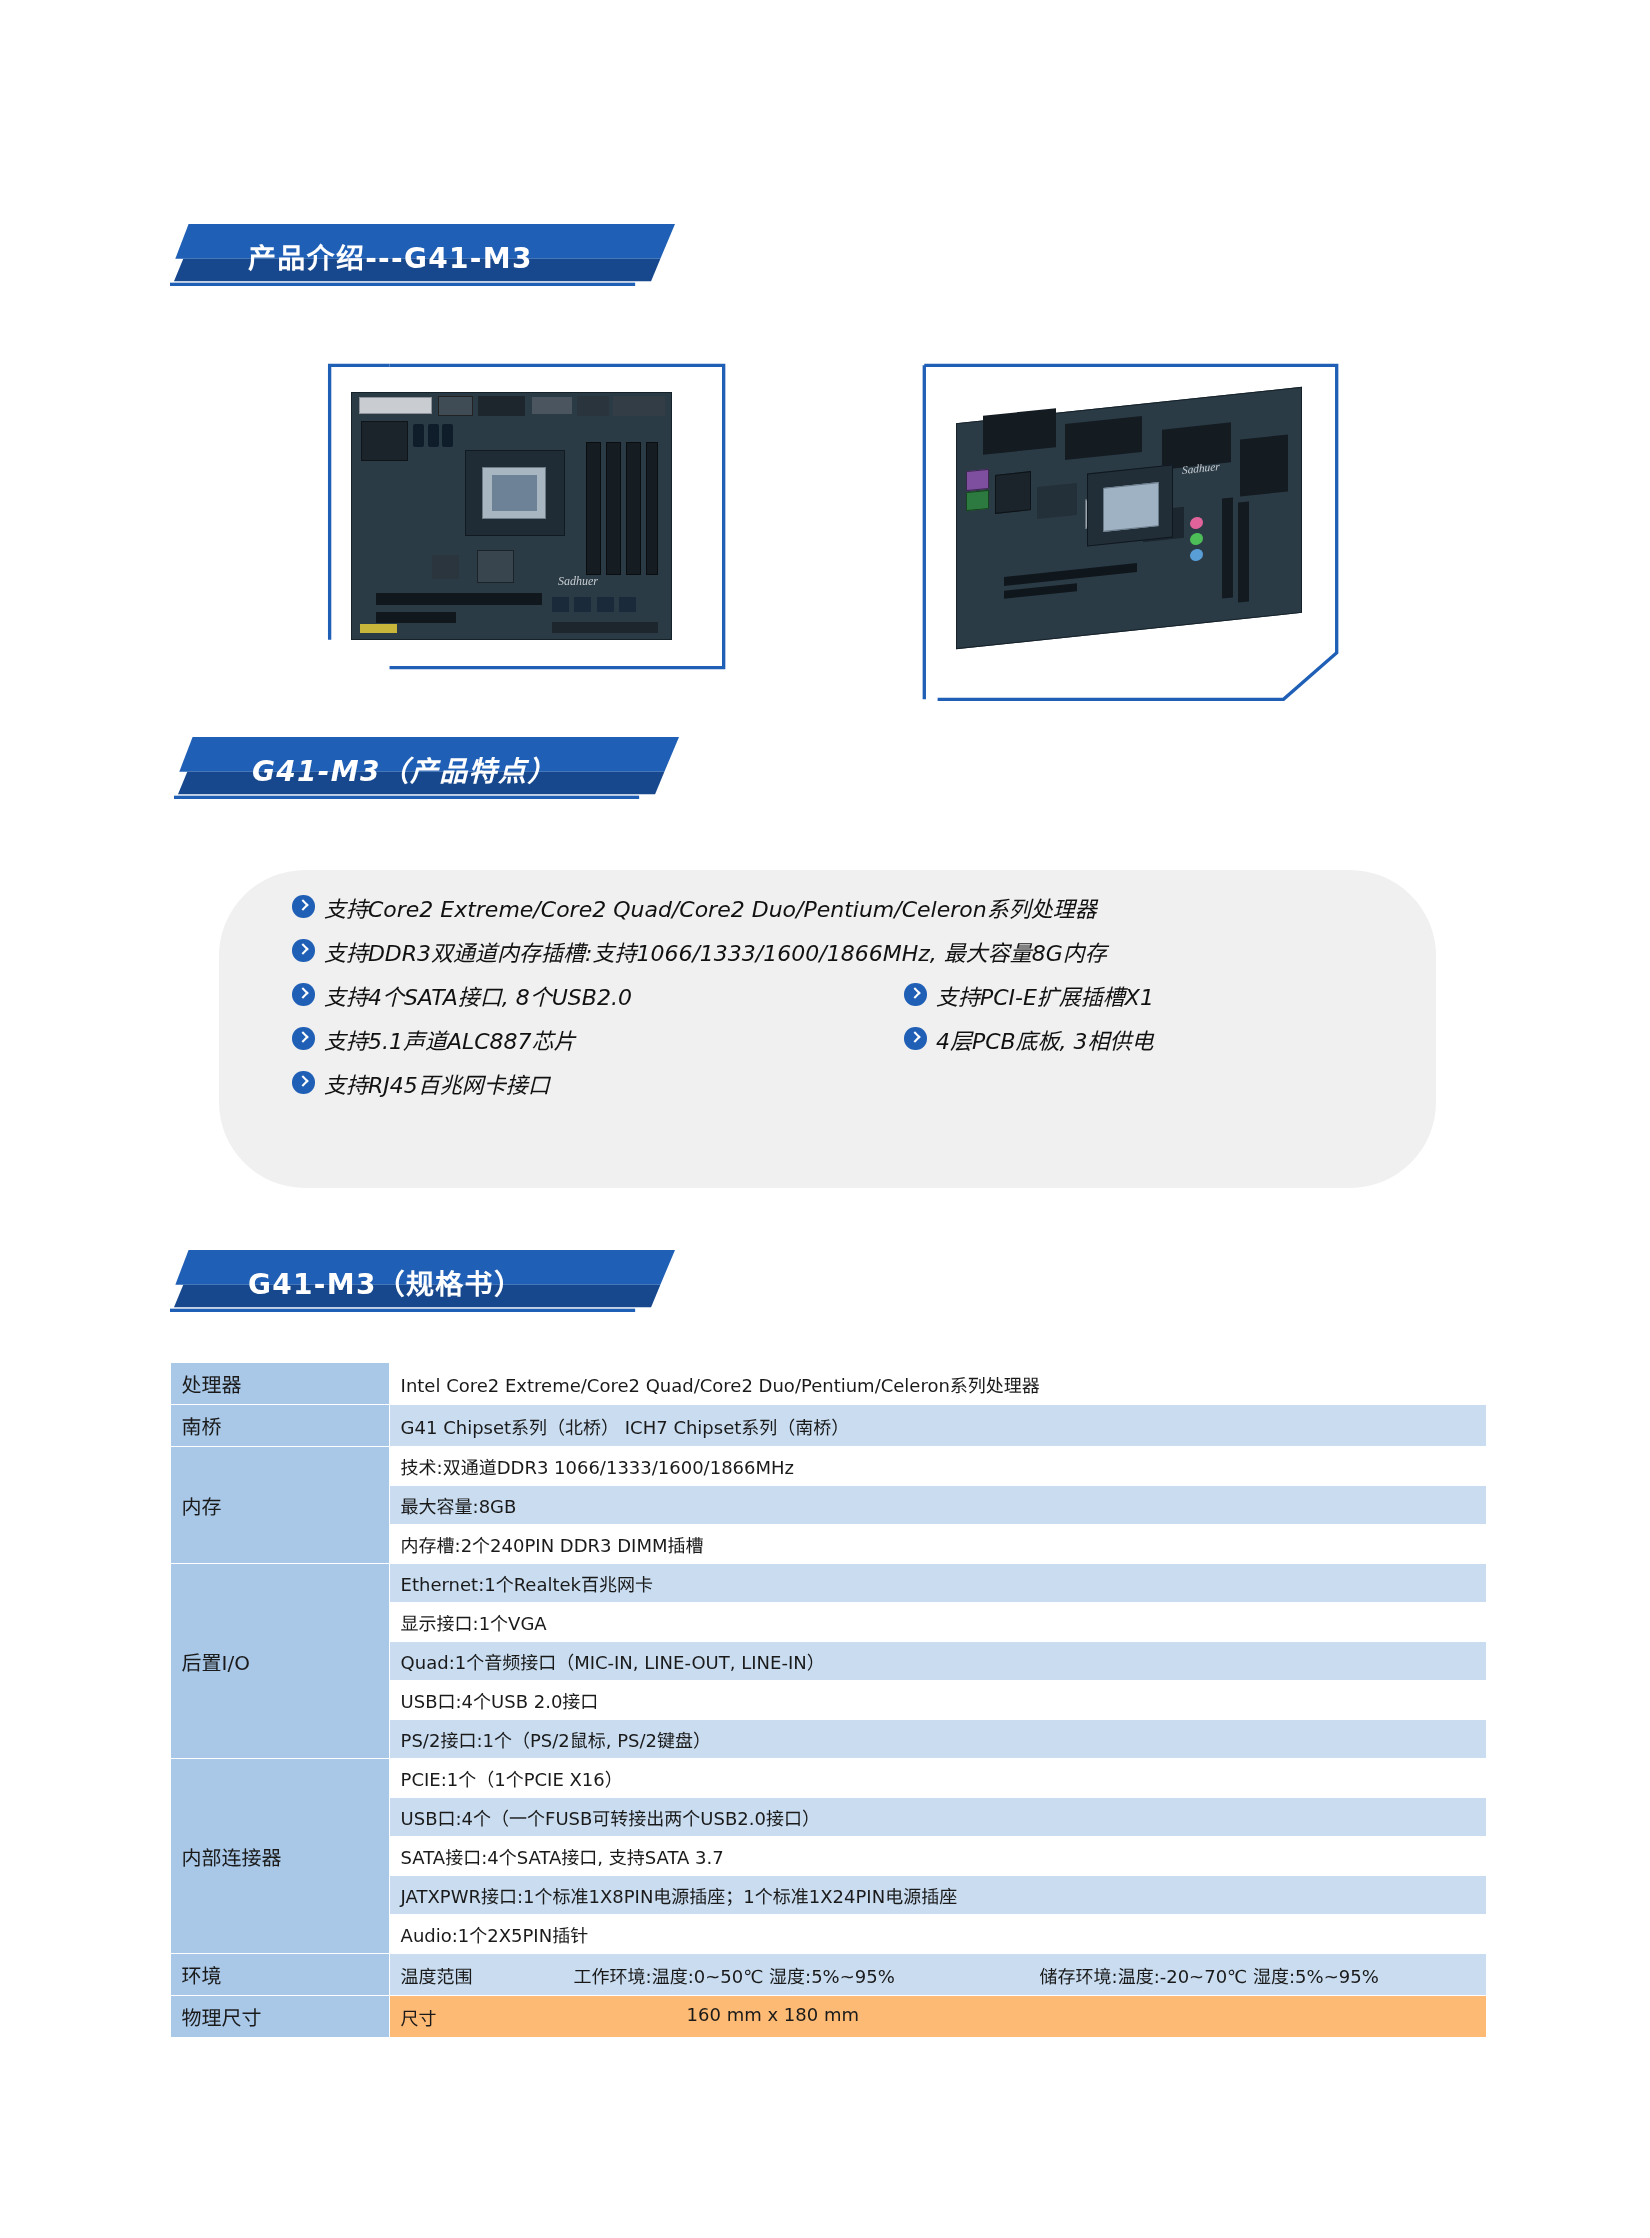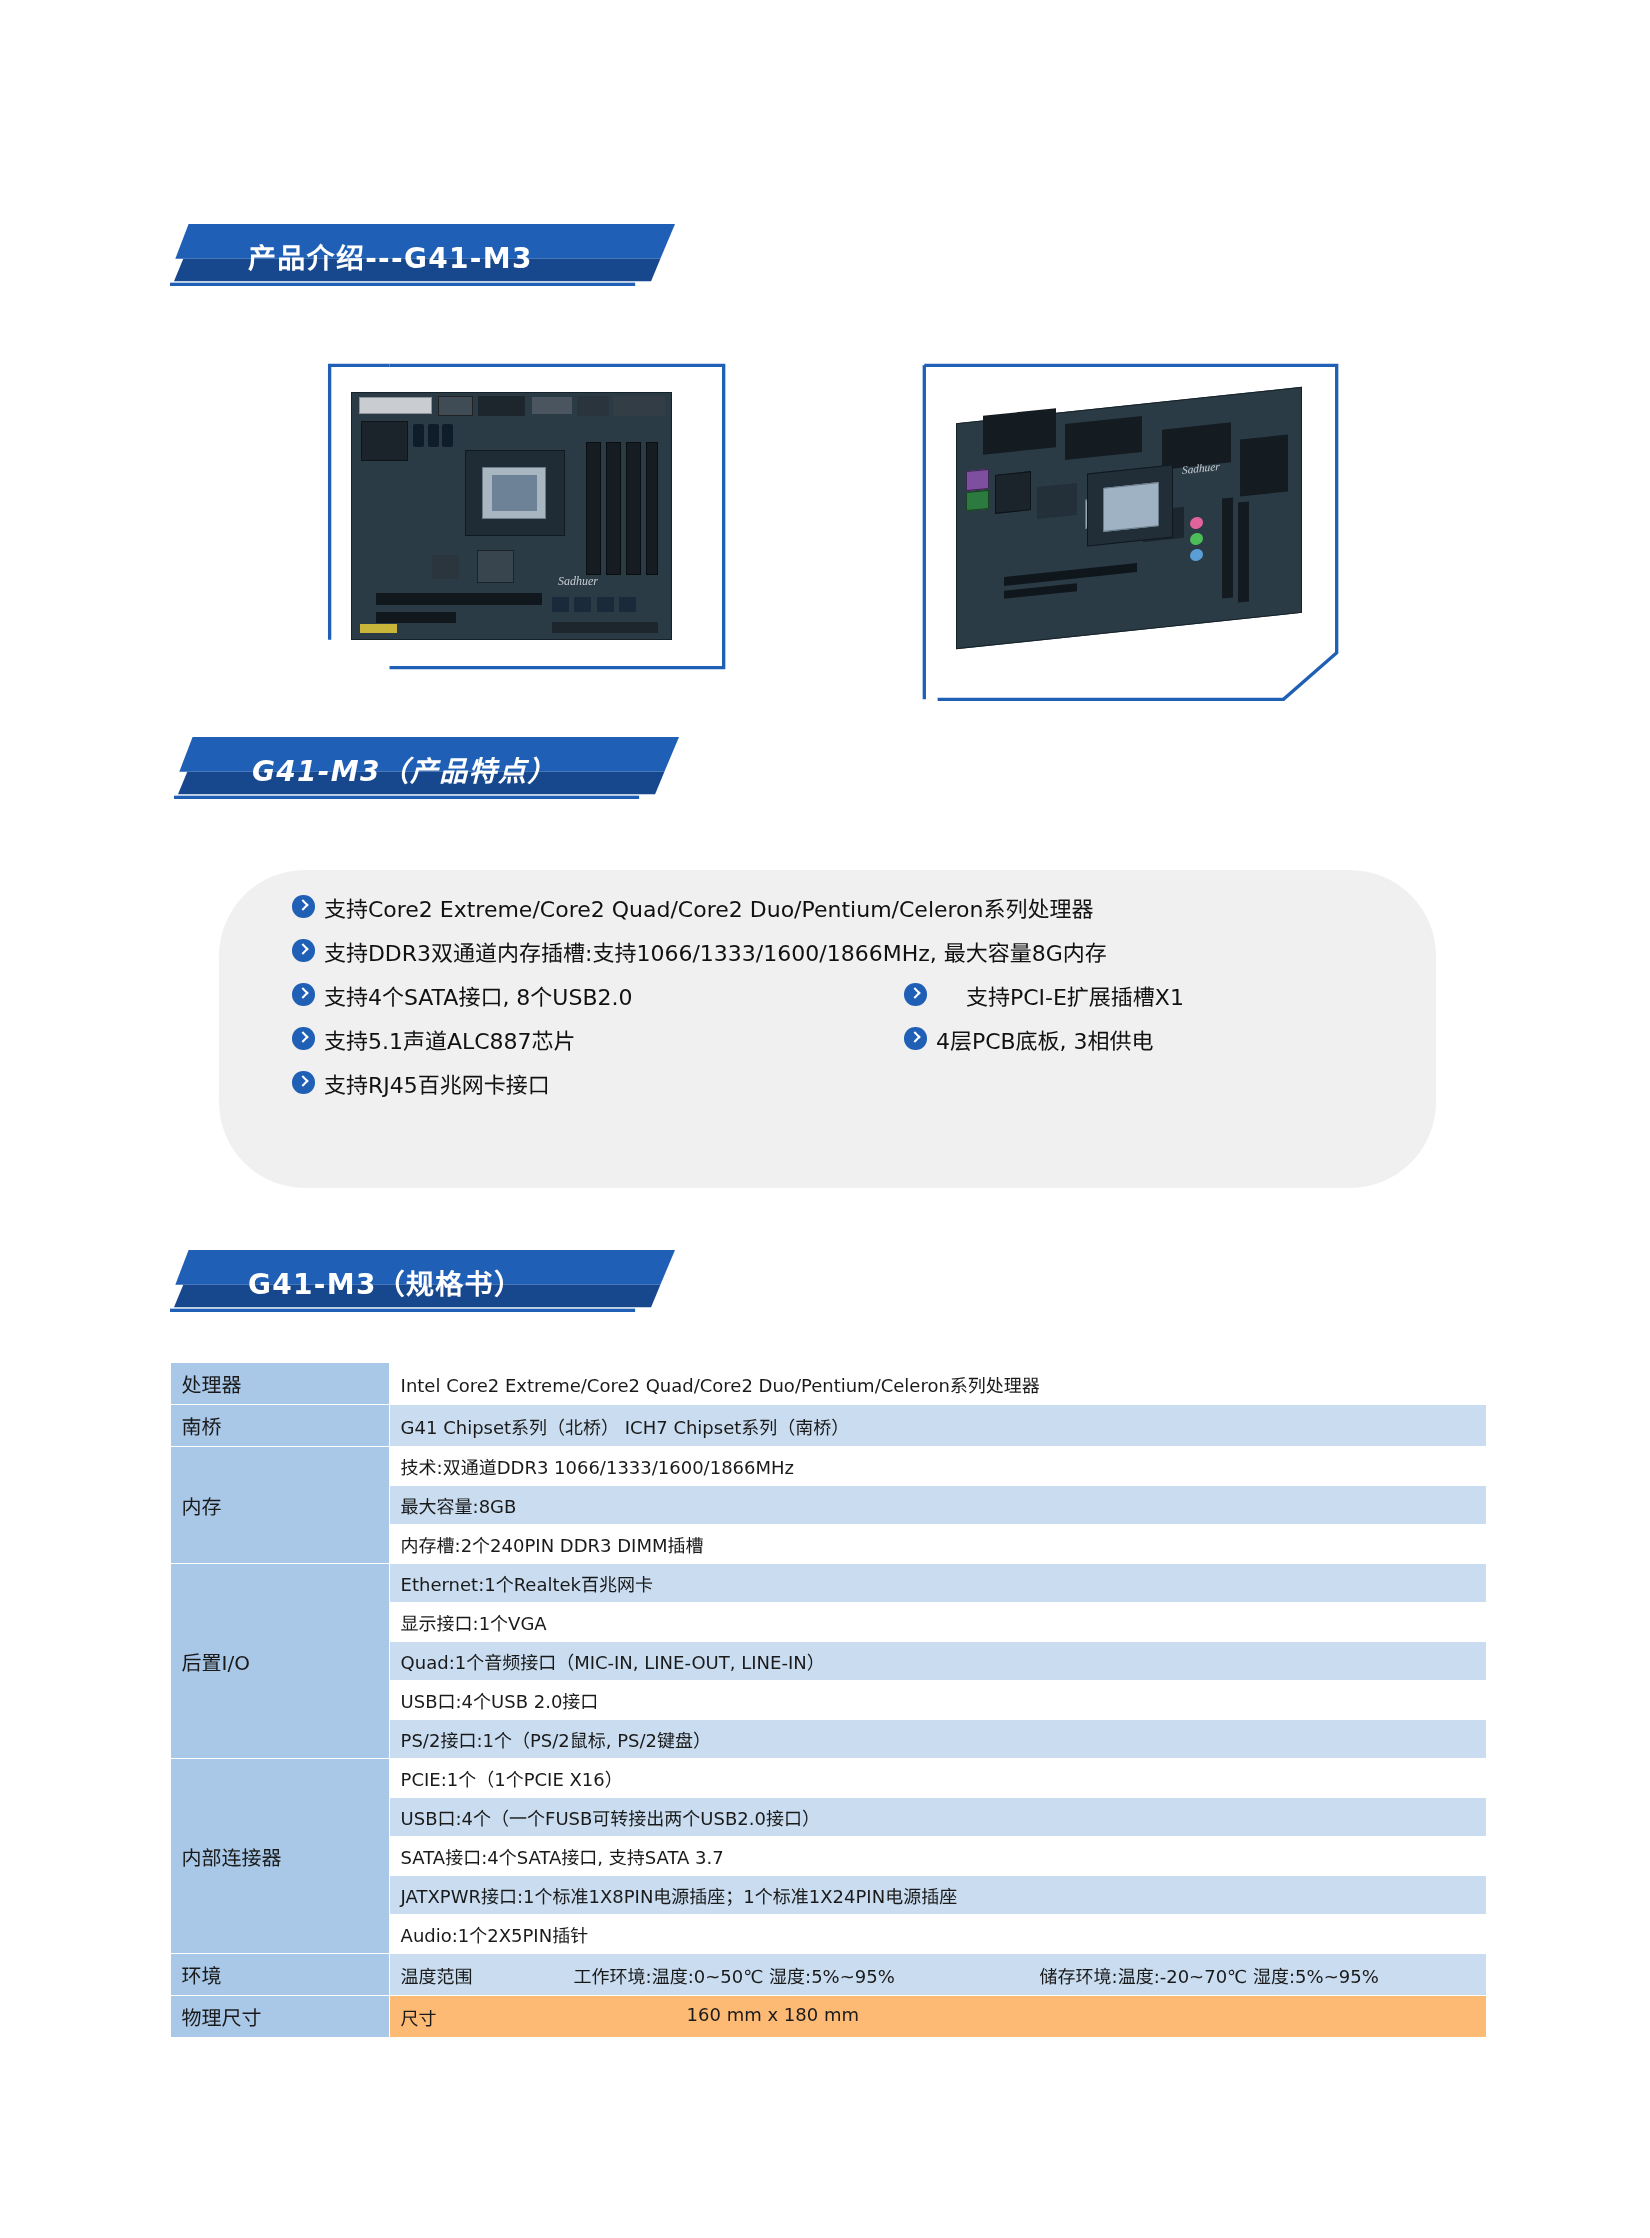--- a/index.html
+++ b/index.html
@@ -66,20 +66,21 @@
     box-sizing: border-box;
   }
   .feat-item {
     position: absolute;
     display: flex;
     align-items: flex-start;
     font-size: 22px;
     color: #111;
     white-space: nowrap;
     font-family: "DejaVu Sans", "Liberation Sans", sans-serif;
+    font-style: italic;
   }
   .bullet {
     width: 22.6px; height: 22.6px;
     min-width: 22.6px;
     margin-right: 9.3px;
     margin-top: 4px;
     border-radius: 50%;
     background: #1f5fb5;
     position: relative;
   }
@@ -237,21 +238,21 @@
       <span>支持Core2 Extreme/Core2 Quad/Core2 Duo/Pentium/Celeron系列处理器</span>
     </div>
     <div class="feat-item" style="left:73px; top:65px;">
       <span class="bullet"></span>
       <span>支持DDR3双通道内存插槽:支持1066/1333/1600/1866MHz, 最大容量8G内存</span>
     </div>
     <div class="feat-item" style="left:73px; top:109px;">
       <span class="bullet"></span>
       <span>支持4个SATA接口, 8个USB2.0</span>
     </div>
-    <div class="feat-item" style="left:685px; top:109px;gap:30px;">
+    <div class="feat-item" style="left:685px; top:109px;">
       <span class="bullet"></span>
       <span>支持PCI-E扩展插槽X1</span>
     </div>
     <div class="feat-item" style="left:73px; top:153px;">
       <span class="bullet"></span>
       <span>支持5.1声道ALC887芯片</span>
     </div>
     <div class="feat-item" style="left:685px; top:153px;">
       <span class="bullet"></span>
       <span>4层PCB底板, 3相供电</span>

